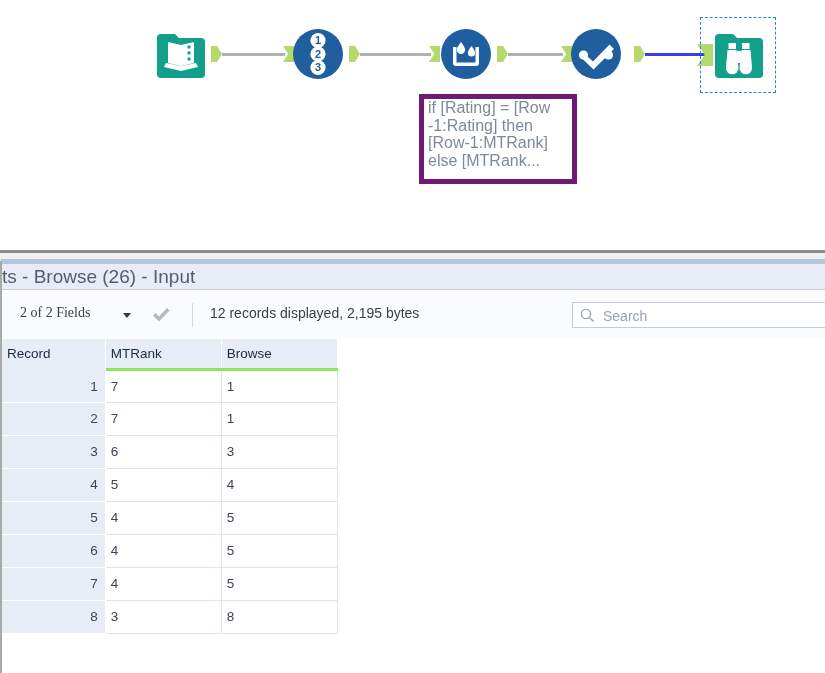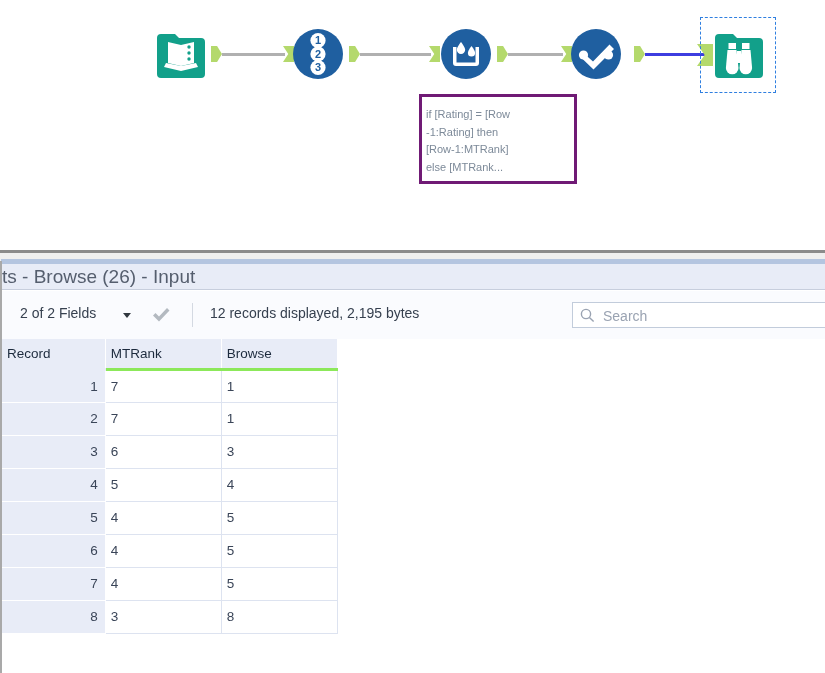--- a/index.html
+++ b/index.html
@@ -63,26 +63,26 @@
     clip-path: polygon(0 0, 55% 0, 100% 50%, 55% 100%, 0 100%);
   }
   .anchor.in {
     
     clip-path: polygon(0 0, 100% 0, 100% 100%, 0 100%, 48% 50%);
   }
 
   .annotation {
     position: absolute;
     box-sizing: border-box;
-    border: 3px solid #701a75;
+    border: 5px solid #701a75;
     background: #ffffff;
     color: #7d8a99;
-    font-size: 11px;
+    font-size: 16px;
     line-height: 17.5px;
-    padding: 9px 4px 2px 4px;
+    padding: 0 4px 2px 4px;
     white-space: pre-line;
     font-family: "Liberation Sans", sans-serif;
   }
 
   
   #results-panel {
     position: absolute;
     left: 0;
     top: 250px;
     width: 825px;
@@ -142,20 +142,21 @@
     height: 48px;
     background: #fafbfe;
     box-sizing: border-box;
   }
   .tb-fields {
     position: absolute;
     left: 18px; top: 14px;
     font-size: 14px;
     color: #36404f;
     white-space: nowrap;
+    font-family: Liberation Serif, serif;
   }
   .tb-caret {
     position: absolute;
     left: 121px; top: 22px;
     width: 0; height: 0;
     border-left: 4.5px solid transparent;
     border-right: 4.5px solid transparent;
     border-top: 5px solid #31383f;
   }
   .tb-check {

